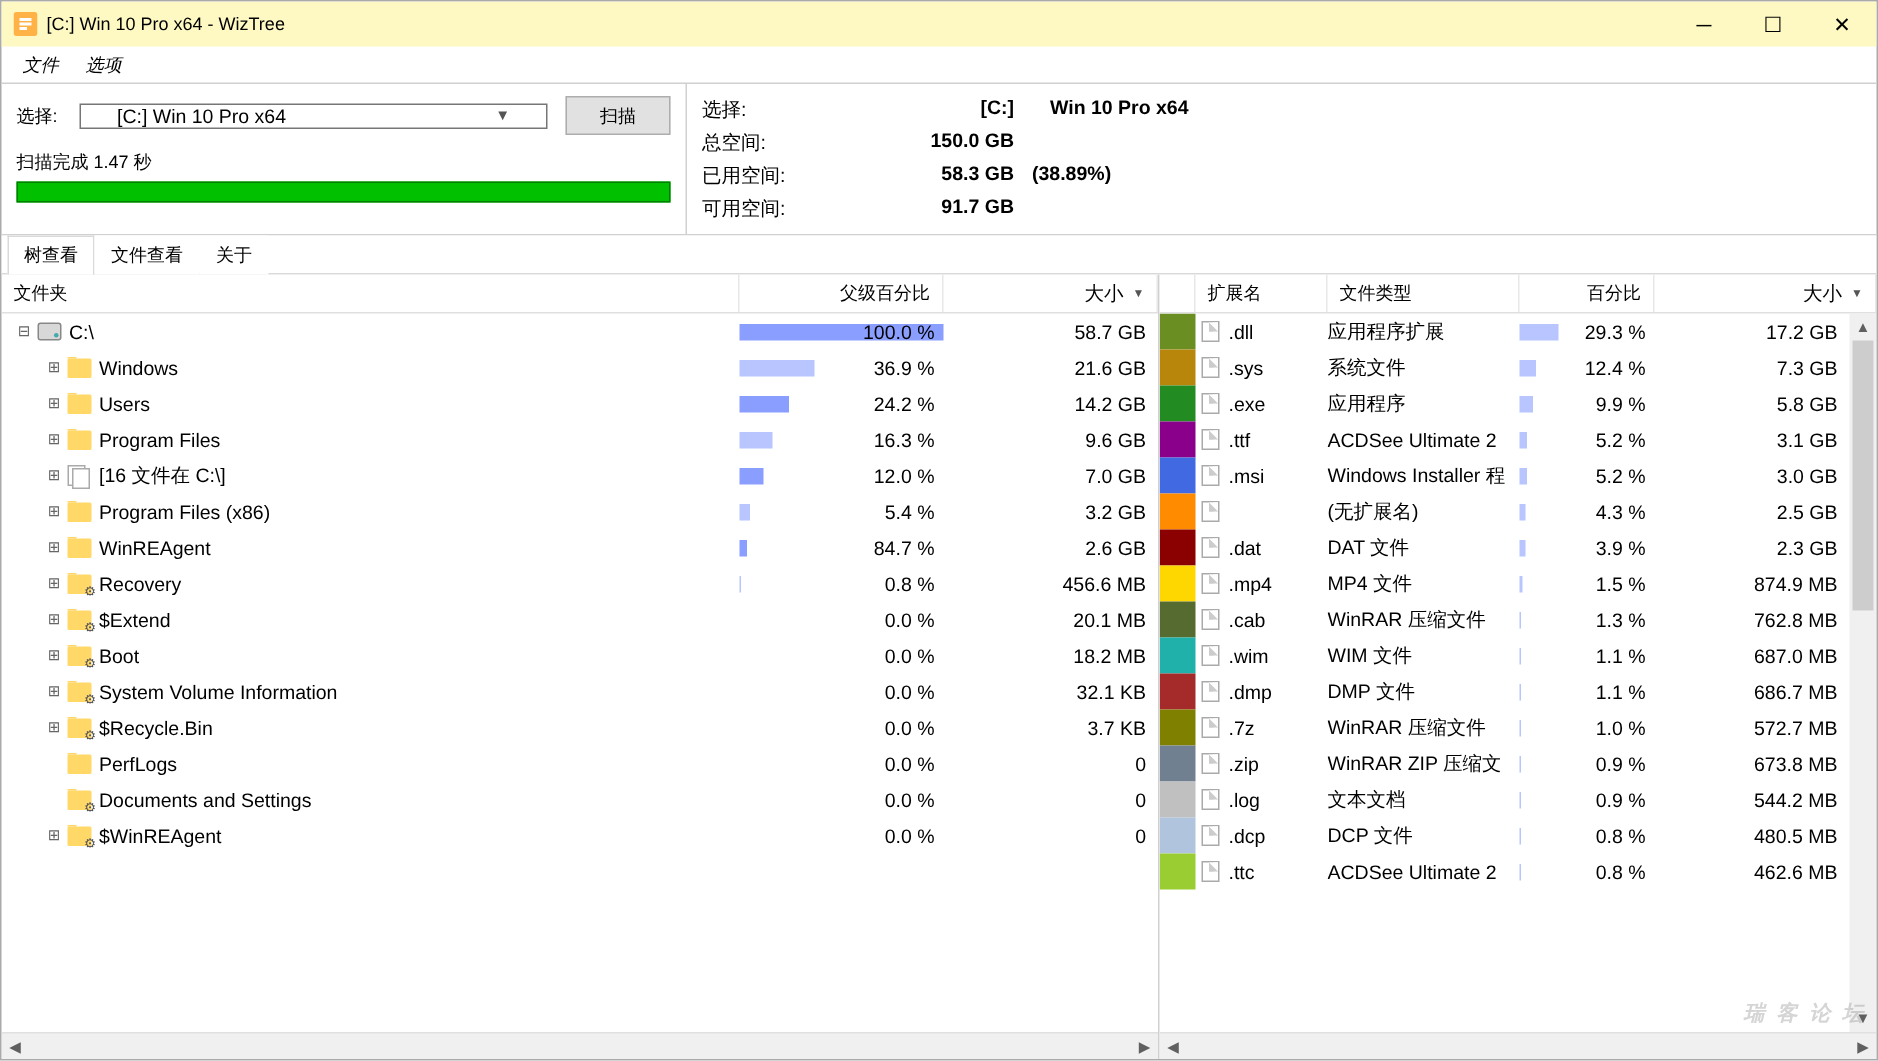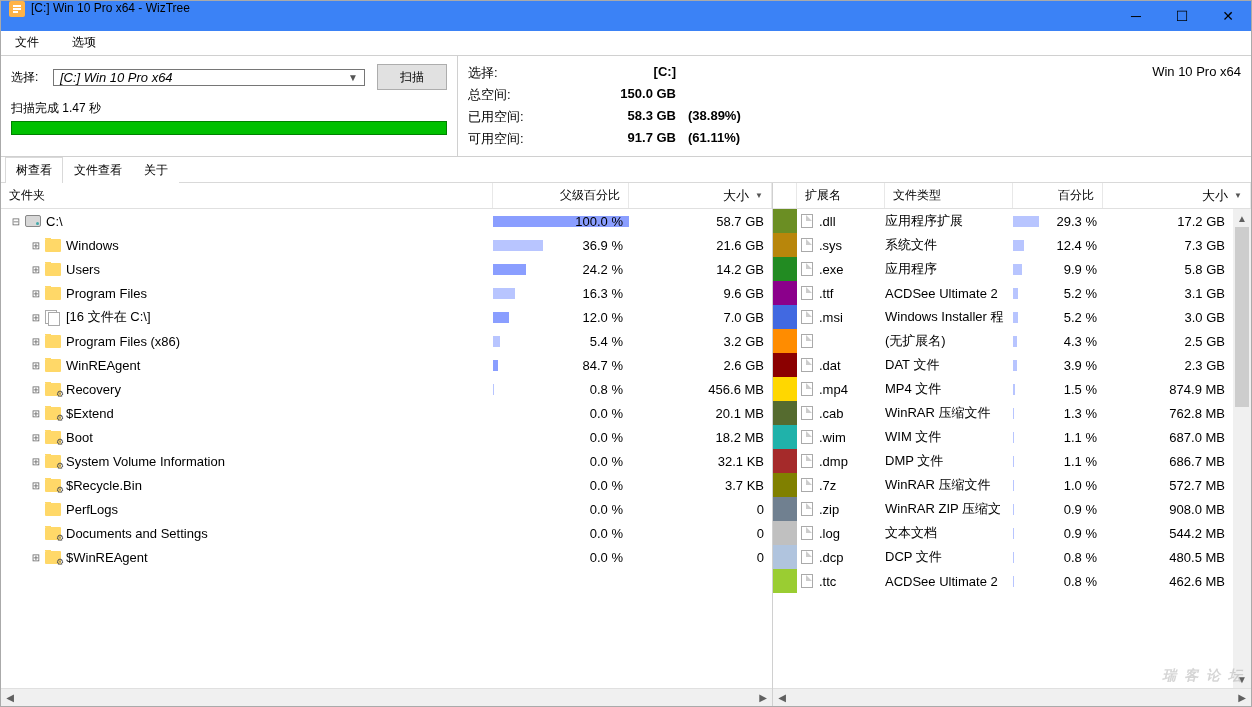--- a/index.html
+++ b/index.html
@@ -1,43 +1,43 @@
 <!DOCTYPE html>
 <html><head>
 <meta charset="utf-8">
 <style>
 * { margin: 0; padding: 0; box-sizing: border-box; font-family: "Microsoft YaHei", "Segoe UI", sans-serif; font-size: 13px; }
 body { background: #fff; width: 1252px; height: 707px; overflow: hidden; border: 1px solid #aaa; display: flex; flex-direction: column; }
 
 
-.titlebar { height: 30px; display: flex; padding: 0 0 0 8px; background: #3b82f6; }
+.titlebar { height: 30px; display: flex; align-items: center; padding: 0 0 0 8px; background: #fef9c3; }
 .titlebar .icon { width: 16px; height: 16px; margin-right: 6px; }
 .titlebar .title { flex: 1; font-size: 12px; color: #000; }
 .titlebar .winbtn { width: 46px; height: 30px; display: flex; align-items: center; justify-content: center; color: #000; font-size: 14px; cursor: default; }
 
 
-.menubar { height: 24px; display: flex; padding: 0 6px; gap: 17px; }
+.menubar { height: 24px; display: flex; align-items: center; padding: 0 6px; gap: 2px; font-style: italic; }
 .menubar .menu-item { padding: 3px 8px; font-size: 12px; cursor: default; }
 
 
 .top-panel { display: flex; border-top: 1px solid #d0d0d0; border-bottom: 1px solid #d0d0d0; }
 .top-left { width: 456px; padding: 8px 10px 6px 10px; }
 .top-right { flex: 1; padding: 8px 10px; border-left: 1px solid #d0d0d0; }
 .select-row { display: flex; align-items: center; gap: 12px; margin-bottom: 10px; }
 .select-row .lbl { font-size: 12px; width: 30px; }
-.drive-select { flex: 1; height: 17px; border: 1px solid #767676; background: #fff; padding: 0 6px; font-size: 12px; display: flex; align-items: center; justify-content: space-between; font-style: italic; }
+.drive-select { flex: 1; height: 17px; border: 1px solid #767676; background: #fff; padding: 0 24px; font-size: 12px; display: flex; align-items: center; justify-content: space-between; }
 .scan-btn { width: 70px; height: 26px; border: 1px solid #adadad; background: #e1e1e1; font-size: 12px; cursor: default; }
 .scan-status { font-size: 12px; margin-bottom: 4px; }
 .progress-bar { height: 14px; background: #00c000; border: 1px solid #008000; }
 
 .info-grid { display: grid; grid-template-columns: 90px 130px auto; row-gap: 4px; font-size: 12px; }
 .info-grid .k { }
 .info-grid .v { text-align: right; padding-right: 12px; font-weight: 600; }
 .info-grid .p { font-weight: 600; }
-.info-grid .drive-name { font-weight: 400; text-align: right; padding-left: 12px; }
+.info-grid .drive-name { font-weight: 700; text-align: left; padding-left: 12px; }
 
 
 .tabs { height: 26px; display: flex; align-items: flex-end; padding: 0 4px; background: #fff; border-bottom: 1px solid #d9d9d9; }
 .tab { padding: 4px 10px; font-size: 12px; border: 1px solid transparent; border-bottom: none; cursor: default; position: relative; top: 1px; background: #fff; }
 .tab.active { border-color: #d9d9d9; background: #fff; }
 
 
 .main { flex: 1; display: flex; overflow: hidden; }
 .left-pane { width: 772px; display: flex; flex-direction: column; border-right: 1px solid #d0d0d0; overflow: hidden; }
 .right-pane { flex: 1; display: flex; flex-direction: column; overflow: hidden; }
@@ -127,21 +127,20 @@
         <div class="v">[C:]</div>
         <div class="drive-name">Win 10 Pro x64</div>
       <div class="k">总空间:</div>
         <div class="v">150.0 GB</div>
         <div class="p"></div>
       <div class="k">已用空间:</div>
         <div class="v">58.3 GB</div>
         <div class="p">(38.89%)</div>
       <div class="k">可用空间:</div>
         <div class="v">91.7 GB</div>
-        <div class="p">(61.11%)</div>
     </div>
   </div>
 </div>
 
 <div class="tabs">
   <div class="tab active">树查看</div>
   <div class="tab">文件查看</div>
   <div class="tab">关于</div>
 </div>
 
@@ -544,21 +543,21 @@
               <span class="file-ico">
                 <span class="file-ico-generic"></span>
               </span>
               <span>.zip</span>
             </div>
             <div style="width:128px;overflow:hidden;white-space:nowrap">WinRAR ZIP 压缩文</div>
             <div class="pct-cell" style="width:90px">
               <div class="pct-bar alt" style="width:1%"></div>
               <span class="pct-text">0.9 %</span>
             </div>
-            <div class="size-cell" style="flex:1">908.0 MB</div>
+            <div class="size-cell" style="flex:1">673.8 MB</div>
           </div>
           <div class="ext-row">
             <div class="color-swatch" style="background:#c0c0c0"></div>
             <div style="width:88px;display:flex;align-items:center;overflow:hidden">
               <span class="file-ico">
                 <span class="file-ico-generic"></span>
               </span>
               <span>.log</span>
             </div>
             <div style="width:128px;overflow:hidden;white-space:nowrap">文本文档</div>

